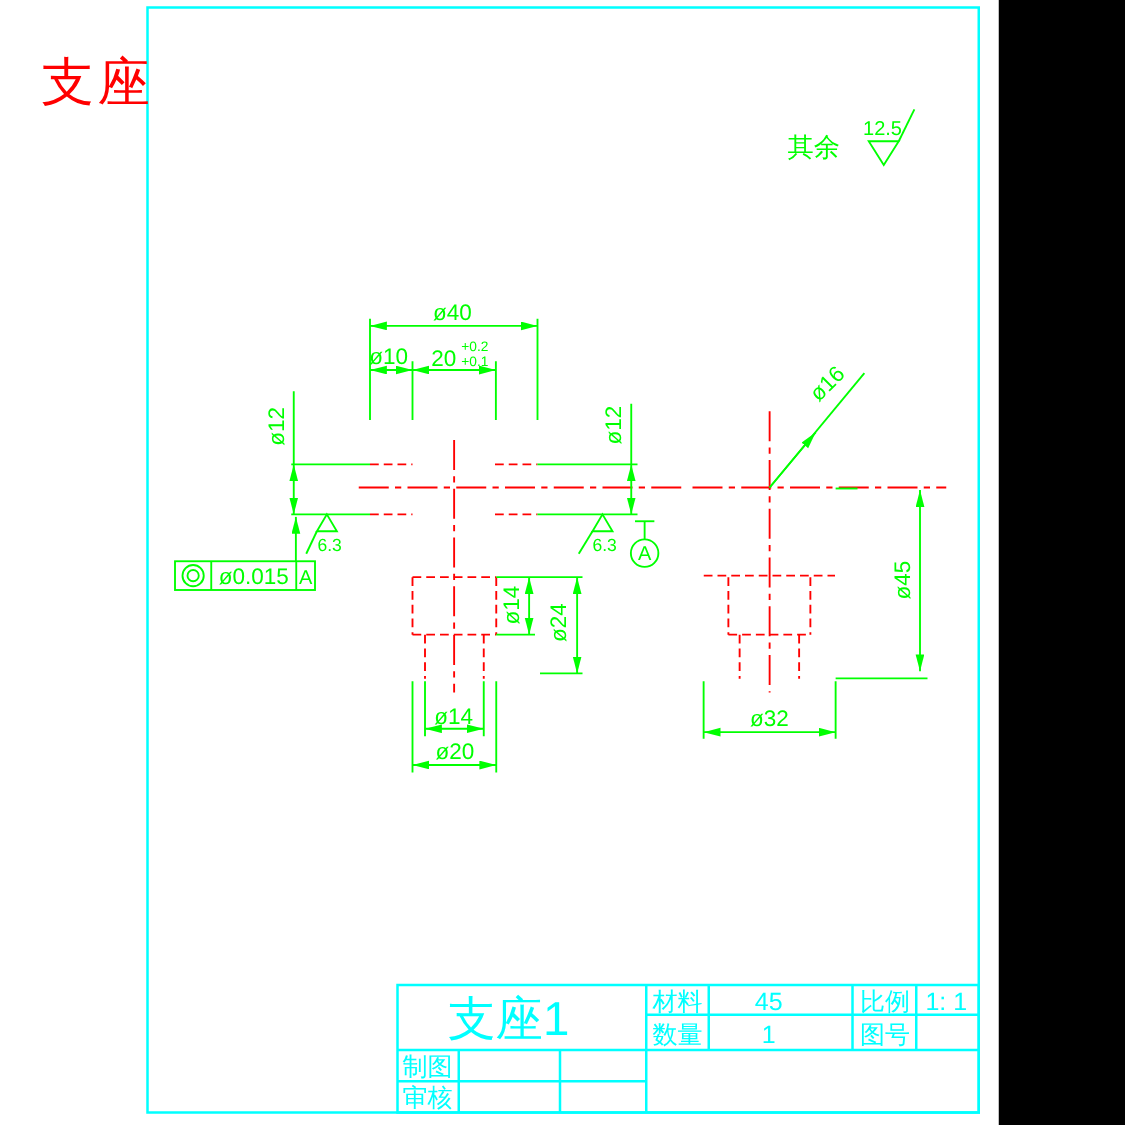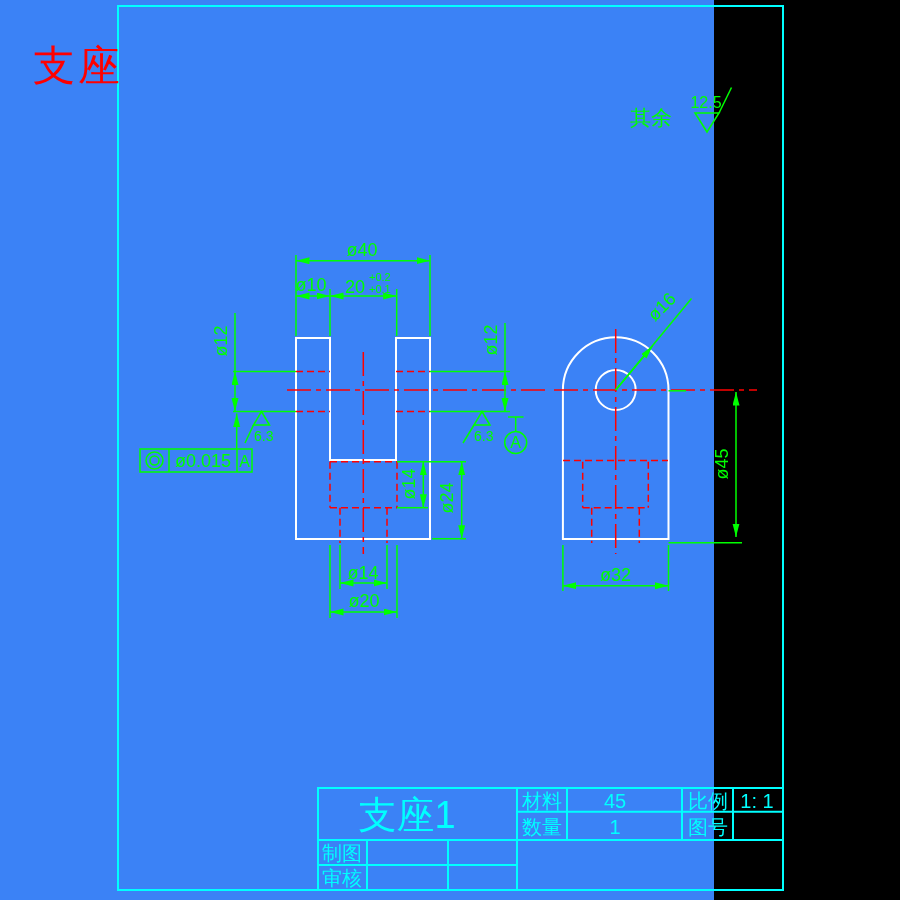--- a/index.html
+++ b/index.html
@@ -1,16 +1,16 @@
 <!DOCTYPE html>
 <html><head>
 <meta charset="utf-8">
 <style>
   html,body{margin:0;padding:0;background:#000;width:900px;height:900px;overflow:hidden;}
-  .stage{position:relative;width:714px;height:900px;background:#3b82f6;}
+  .stage{position:relative;width:799px;height:900px;background:#ffffff;}
   svg{position:absolute;left:0;top:0;}
   text{font-family:"Liberation Sans",sans-serif;}
   .dim{fill:#00FF00;font-size:18px;}
   .dim-sm{fill:#00FF00;font-size:11px;}
   .dim-md{fill:#00FF00;font-size:16px;}
   .fin{fill:#00FF00;font-size:14px;}
   .cjk-g{fill:#00FF00;font-size:21px;font-family:sans-serif;}
   .cyan-t{fill:#00FFFF;font-size:20px;font-family:sans-serif;}
   .cyan-n{fill:#00FFFF;font-size:20px;}
   .cyan-big{fill:#00FFFF;font-size:38px;font-family:sans-serif;}

